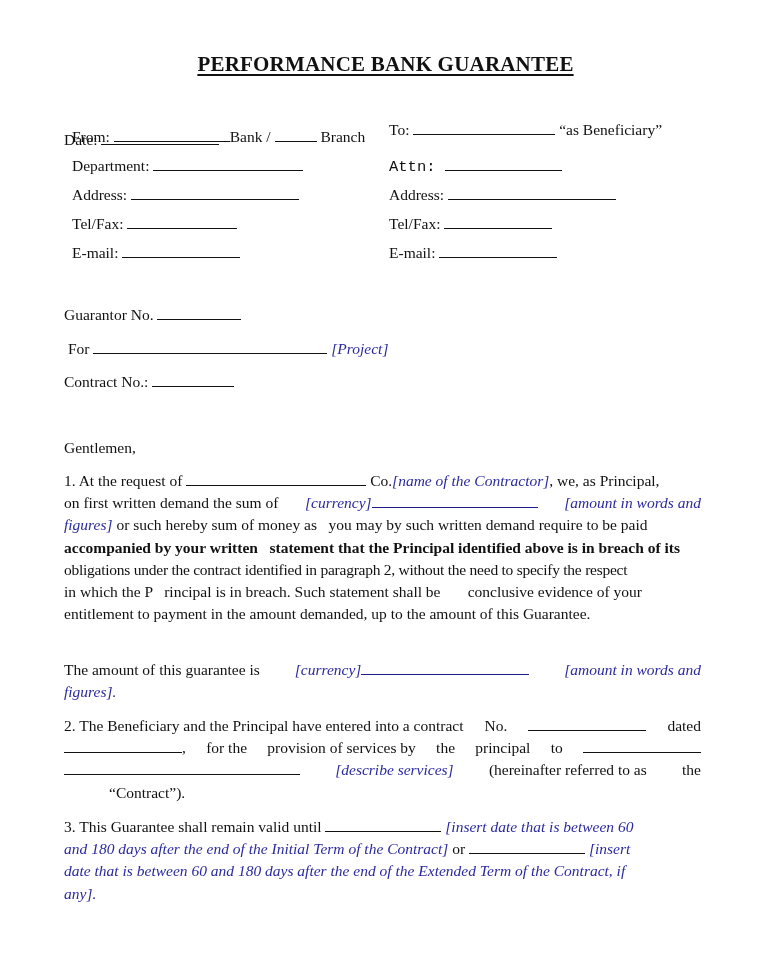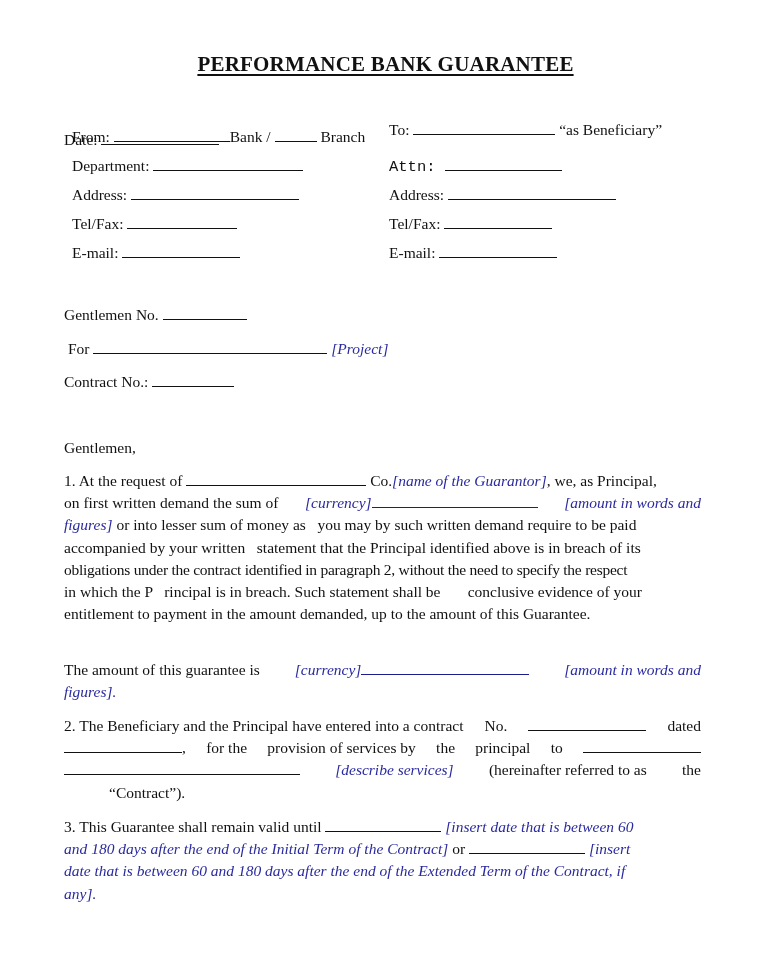--- a/index.html
+++ b/index.html
@@ -74,46 +74,46 @@
 <div class="abs" style="left:389px; top:214px;">
   <span>Tel/Fax:</span>
   <span class="blank" style="width:108px;"></span>
 </div>
 <div class="abs" style="left:389px; top:243px;">
   <span>E-mail:</span>
   <span class="blank" style="width:118px;"></span>
 </div>
 
 <div class="abs" style="left:64px; top:305px;">
-  <span>Gentlemen No.</span>
+  <span>Guarantor No.</span>
   <span class="blank" style="width:84px;"></span>
 </div>
 <div class="abs" style="left:68px; top:339px;">
   <span>For</span>
   <span class="blank" style="width:234px;"></span>
   <span class="ph">[Project]</span>
 </div>
 <div class="abs" style="left:64px; top:372px;">
   <span>Contract No.:</span>
   <span class="blank" style="width:82px;"></span>
 </div>
 
 <div class="abs" style="left:64px; top:439px;">Gentlemen,</div>
 
 <div class="para" style="top:470px;">
   <div class="jl">
-    <span><span>1. At the request of</span>&nbsp;<span class="blank" style="width:180px;"></span>&nbsp;<span>Co.</span><span class="ph">[name of the Guarantor]</span><span>, we, as Principal,</span></span>
+    <span><span>1. At the request of</span>&nbsp;<span class="blank" style="width:180px;"></span>&nbsp;<span>Co.</span><span class="ph">[name of the Contractor]</span><span>, we, as Principal,</span></span>
   </div>
   <div class="jl">
     <span>on first written demand the sum of</span>
     <span><span class="ph">[currency]</span><span class="blank blue" style="width:166px;"></span></span>
     <span class="ph">[amount in words and</span>
   </div>
-  <div class="line" style="white-space:pre;"><span class="ph">figures]</span><span> or into lesser sum of money as   you may by such written demand require to be paid</span></div>
-  <div class="line" style="white-space:pre;">accompanied by your written   statement that the Principal identified above is in breach of its</div>
+  <div class="line" style="white-space:pre;"><span class="ph">figures]</span><span> or such hereby sum of money as   you may by such written demand require to be paid</span></div>
+  <div class="line" style="white-space:pre;font-weight:bold;">accompanied by your written   statement that the Principal identified above is in breach of its</div>
   <div class="line" style="white-space:pre; letter-spacing:-0.25px;">obligations under the contract identified in paragraph 2, without the need to specify the respect</div>
   <div class="line" style="white-space:pre;">in which the P   rincipal is in breach. Such statement shall be       conclusive evidence of your</div>
   <div class="line">entitlement to payment in the amount demanded, up to the amount of this Guarantee.</div>
 </div>
 
 <div class="para" style="top:659px;">
   <div class="jl">
     <span>The amount of this guarantee is</span>
     <span><span class="ph">[currency]</span><span class="blank blue" style="width:168px;"></span></span>
     <span class="ph">[amount in words and</span>

